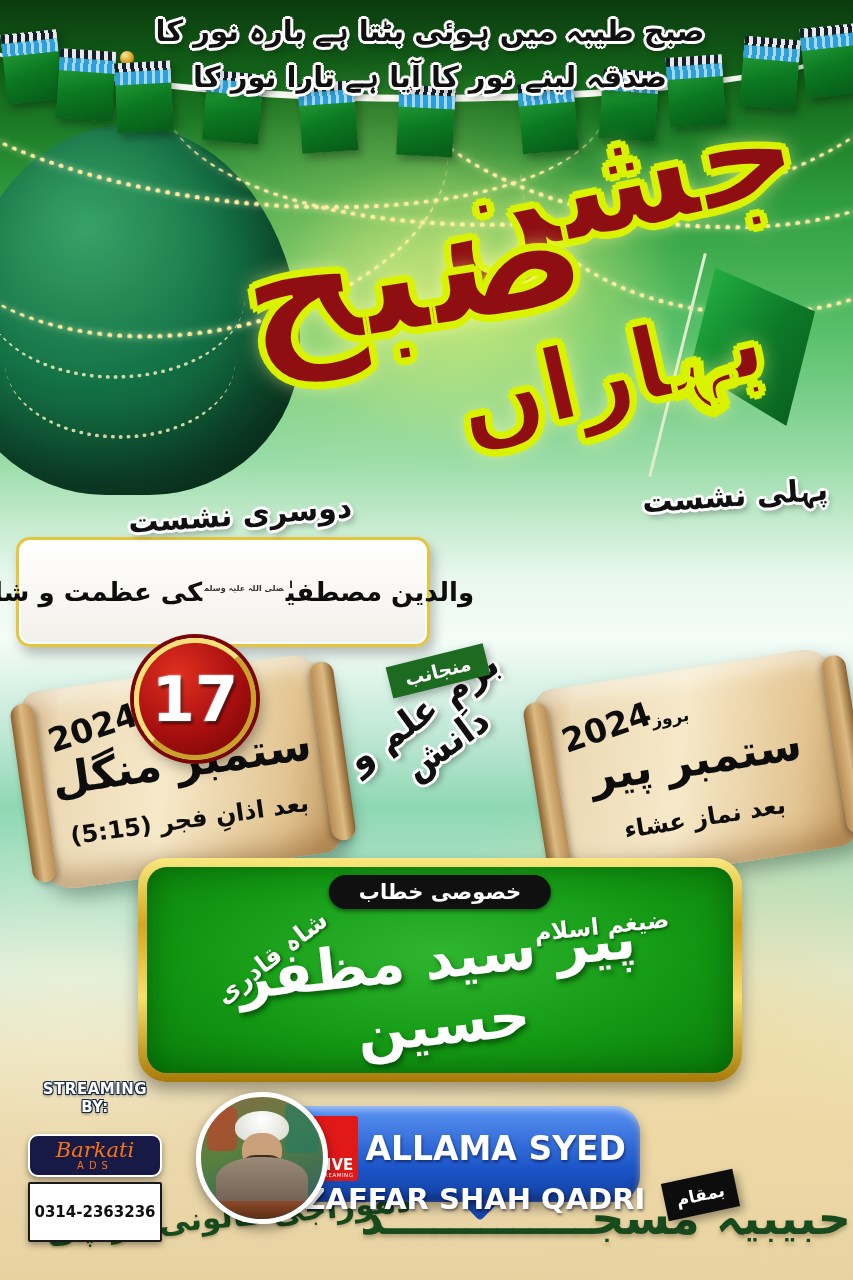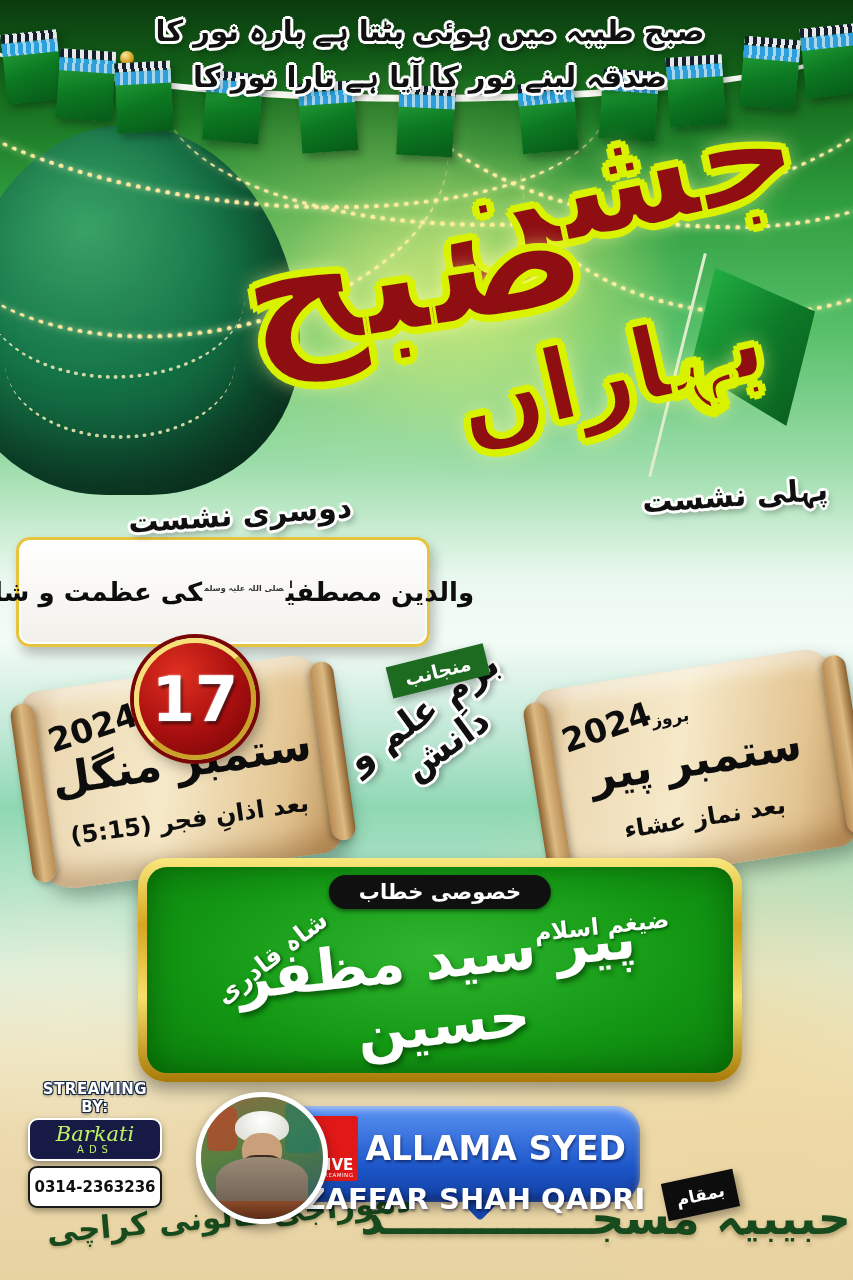--- a/index.html
+++ b/index.html
@@ -120,26 +120,26 @@
     transform:rotate(-6deg);direction:rtl;text-shadow:1px 2px 3px rgba(0,60,0,.7);}
   .name-suffix{position:absolute;top:76px;left:58px;color:#fff;font-size:25px;font-weight:bold;
     transform:rotate(-38deg);direction:rtl;text-shadow:1px 2px 3px rgba(0,60,0,.7);}
   .name-main{position:absolute;bottom:16px;left:0;width:100%;text-align:center;color:#fff;
     font-size:57px;font-weight:bold;transform:rotate(-6deg);direction:rtl;
     text-shadow:2px 4px 5px rgba(0,55,0,.65);}
   
   .designed{position:absolute;left:28px;top:1080px;width:134px;z-index:7;text-align:center;}
   .designed-label{font-size:15px;font-weight:bold;color:#fff;letter-spacing:.5px;
     text-shadow:-1px -1px 0 #15284a,1px -1px 0 #15284a,-1px 1px 0 #15284a,1px 1px 0 #15284a,0 2px 3px rgba(0,0,0,.5);}
-  .brand-pill{margin-top:2px;background:#171a44;border:2px solid #fff;border-radius:10px;
-    color:#bef264;padding:2px 0 4px;box-shadow:0 3px 6px rgba(0,0,0,.4);}
+  .brand-pill{margin-top:18px;background:#171a44;border:2px solid #fff;border-radius:10px;
+    color:#f97316;padding:2px 0 4px;box-shadow:0 3px 6px rgba(0,0,0,.4);}
   .brand-name{font-size:21px;font-style:italic;font-family:"DejaVu Serif",serif;}
   .brand-sub{font-size:10px;letter-spacing:5px;margin-top:-2px;}
-  .phone-pill{margin-top:5px;background:#fff;border:2px solid #1a1a1a;border-radius:9px;
-    font-size:15px;font-weight:bold;color:#101010;padding:10px 2px;box-shadow:0 3px 6px rgba(0,0,0,.35);}
+  .phone-pill{margin-top:5px;background:#fff;border:2px solid #1a1a1a;border-radius:2px;
+    font-size:15px;font-weight:bold;color:#101010;padding:19px 2px;box-shadow:0 3px 6px rgba(0,0,0,.35);}
   
   .photo{position:absolute;left:196px;top:1092px;width:122px;height:122px;border-radius:50%;
     border:5px solid #fff;overflow:hidden;z-index:9;box-shadow:0 5px 12px rgba(0,0,0,.4);
     background:linear-gradient(160deg,#8a6a46 0%,#58803e 40%,#2a5a6a 100%);}
   .p-deco1{position:absolute;left:6px;top:10px;width:30px;height:44px;background:#b8452a;border-radius:6px;opacity:.7;}
   .p-deco2{position:absolute;right:4px;top:6px;width:34px;height:50px;background:#1f7a68;border-radius:6px;opacity:.6;}
   .p-turban{position:absolute;left:50%;top:14px;transform:translateX(-50%);width:54px;height:32px;
     background:radial-gradient(circle at 50% 30%,#ffffff,#d8d8d0);border-radius:50% 50% 42% 42%;}
   .p-face{position:absolute;left:50%;top:36px;transform:translateX(-50%);width:40px;height:36px;
     background:#caa07a;border-radius:45%;}

